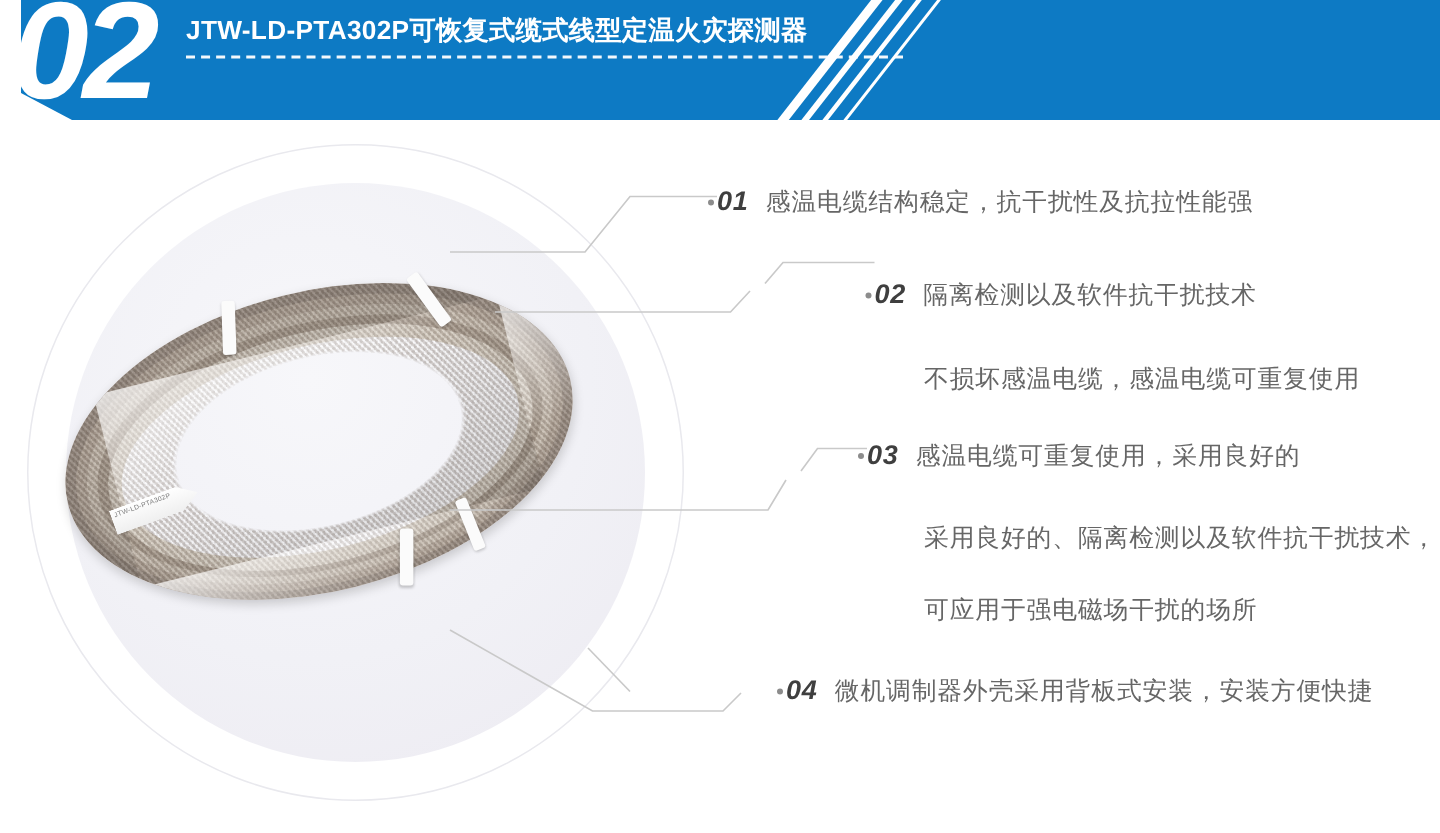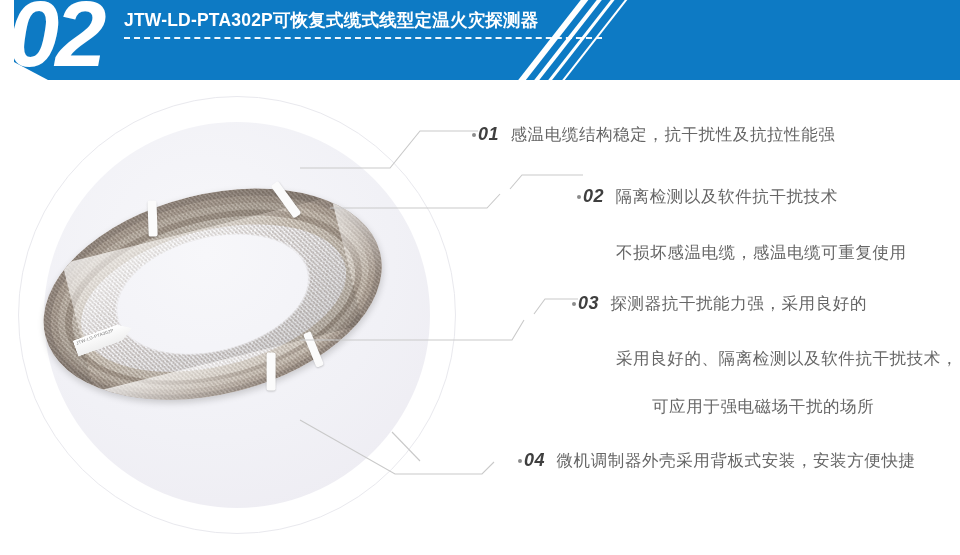--- a/index.html
+++ b/index.html
@@ -237,22 +237,22 @@
 <div class="feat" style="left:583px;top:186px;">
   <span class="dot" style="left:-6px;top:9px;"></span>
   <span class="idx">02</span>
   <span class="ftxt">隔离检测以及软件抗干扰技术</span>
 </div>
 <div class="cont" style="left:616px;top:242px;">不损坏感温电缆，感温电缆可重复使用</div>
 
 <div class="feat" style="left:578px;top:293px;">
   <span class="dot" style="left:-6px;top:9px;"></span>
   <span class="idx">03</span>
-  <span class="ftxt">探测器抗干扰能力强，采用良好的</span>
+  <span class="ftxt">感温电缆可重复使用，采用良好的</span>
 </div>
 <div class="cont" style="left:616px;top:348px;">采用良好的、隔离检测以及软件抗干扰技术，</div>
-<div class="cont" style="left:652px;top:396px;">可应用于强电磁场干扰的场所</div>
+<div class="cont" style="left:616px;top:396px;">可应用于强电磁场干扰的场所</div>
 
 <div class="feat" style="left:478px;top:450px;margin-left:46px;">
   <span class="dot" style="left:-6px;top:9px;"></span>
   <span class="idx">04</span>
   <span class="ftxt">微机调制器外壳采用背板式安装，安装方便快捷</span>
 </div>
 
 </body></html>

